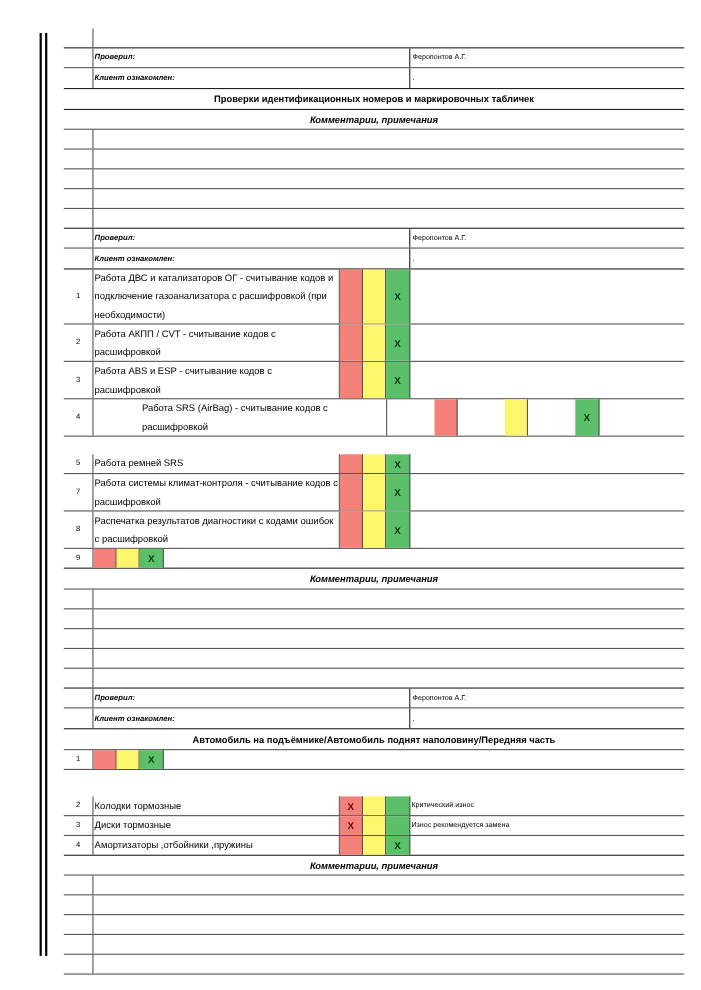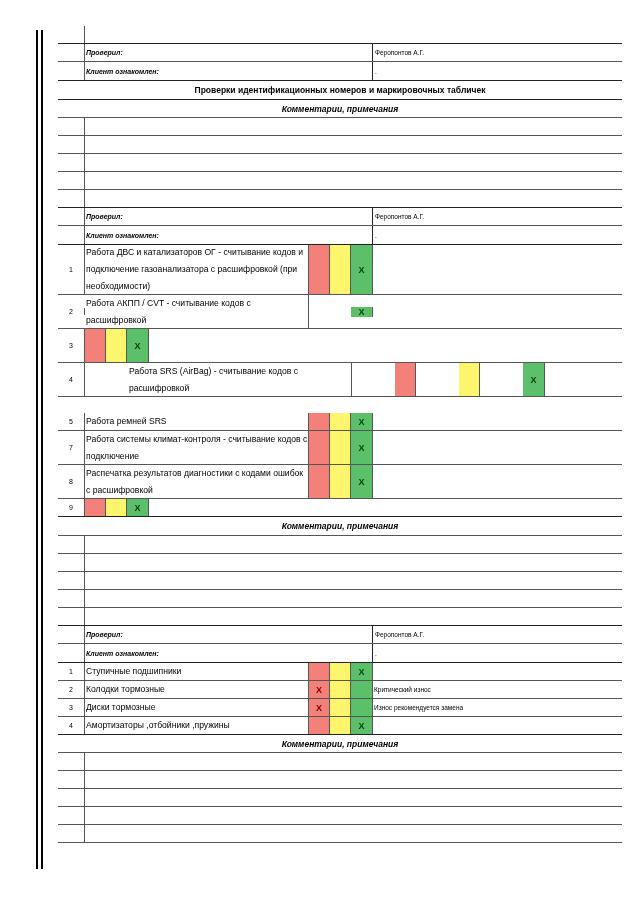--- a/index.html
+++ b/index.html
@@ -80,30 +80,31 @@
 
 
   <div class="row" style="height:50px;">
     <div class="c-num">1</div>
     <div class="c-text">Работа ДВС и катализаторов ОГ - считывание кодов и подключение газоанализатора с расшифровкой (при необходимости)</div>
     <div class="c-red"></div>
     <div class="c-yel"></div>
     <div class="c-grn">X</div>
     <div class="c-note"></div>
   </div>
-  <div class="row" style="height:34px;align-items:center;">
+  <div class="row" style="height:34px;">
     <div class="c-num">2</div>
     <div class="c-text">Работа АКПП / CVT - считывание кодов с расшифровкой</div>
     <div class="c-red"></div>
     <div class="c-yel"></div>
     <div class="c-grn">X</div>
     <div class="c-note"></div>
   </div>
   <div class="row" style="height:34px;">
     <div class="c-num">3</div>
+    <div class="c-text">Работа ABS и ESP - считывание кодов с расшифровкой</div>
     <div class="c-red"></div>
     <div class="c-yel"></div>
     <div class="c-grn">X</div>
     <div class="c-note"></div>
   </div>
   <div class="row" style="height:34px;gap:43px;">
     <div class="c-num">4</div>
     <div class="c-text">Работа SRS (AirBag) - считывание кодов с расшифровкой</div>
     <div class="c-red"></div>
     <div class="c-yel"></div>
@@ -113,21 +114,21 @@
   <div class="row" style="height:18px;margin-top:16px;">
     <div class="c-num">5</div>
     <div class="c-text">Работа ремней SRS</div>
     <div class="c-red"></div>
     <div class="c-yel"></div>
     <div class="c-grn">X</div>
     <div class="c-note"></div>
   </div>
   <div class="row" style="height:34px;">
     <div class="c-num">7</div>
-    <div class="c-text">Работа системы климат-контроля - считывание кодов с подключение</div>
+    <div class="c-text">Работа системы климат-контроля - считывание кодов с расшифровкой</div>
     <div class="c-red"></div>
     <div class="c-yel"></div>
     <div class="c-grn">X</div>
     <div class="c-note"></div>
   </div>
   <div class="row" style="height:34px;">
     <div class="c-num">8</div>
     <div class="c-text">Распечатка результатов диагностики с кодами ошибок с расшифровкой</div>
     <div class="c-red"></div>
     <div class="c-yel"></div>
@@ -168,30 +169,30 @@
     <div class="c-num"></div>
     <div class="c-sig-label">Проверил:</div>
     <div class="c-sig-val">Феропонтов А.Г.</div>
   </div>
   <div class="row thick" style="height:19px;">
     <div class="c-num"></div>
     <div class="c-sig-label">Клиент ознакомлен:</div>
     <div class="c-sig-val">.</div>
   </div>
 
+  <div class="row hdr" style="height:19px;">Автомобиль на подъёмнике/Автомобиль поднят наполовину/Передняя часть</div>
 
   <div class="row" style="height:18px;">
     <div class="c-num">1</div>
-    <div class="c-text">Ступичные подшипники</div>
-    <div class="c-red"></div>
-    <div class="c-yel"></div>
-    <div class="c-grn">X</div>
-    <div class="c-note"></div>
-  </div>
-  <div class="row" style="height:18px;">
+    <div class="c-red"></div>
+    <div class="c-yel"></div>
+    <div class="c-grn">X</div>
+    <div class="c-note"></div>
+  </div>
+  <div class="row" style="height:18px;margin-top:24px;">
     <div class="c-num">2</div>
     <div class="c-text">Колодки тормозные</div>
     <div class="c-red">X</div>
     <div class="c-yel"></div>
     <div class="c-grn"></div>
     <div class="c-note">Критический износ</div>
   </div>
   <div class="row" style="height:18px;">
     <div class="c-num">3</div>
     <div class="c-text">Диски тормозные</div>

